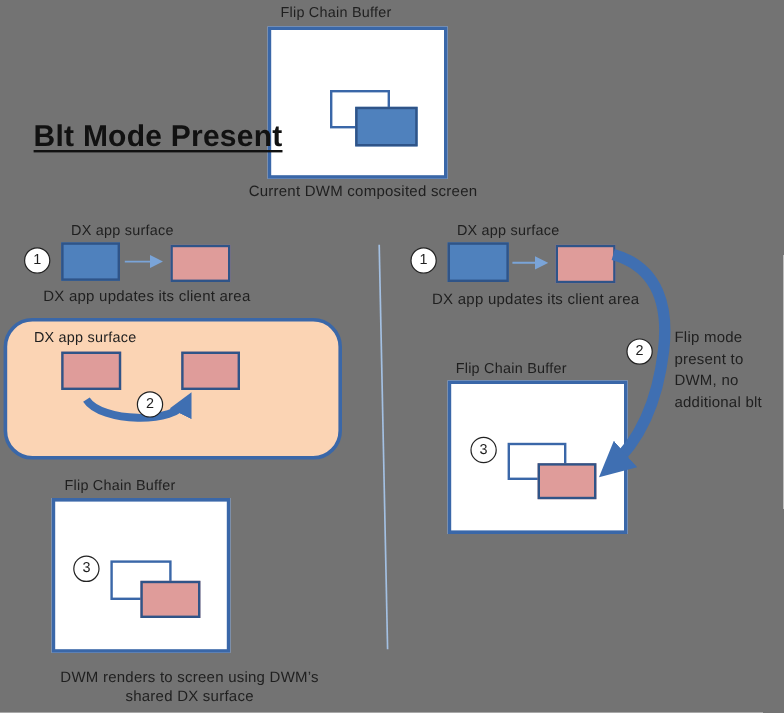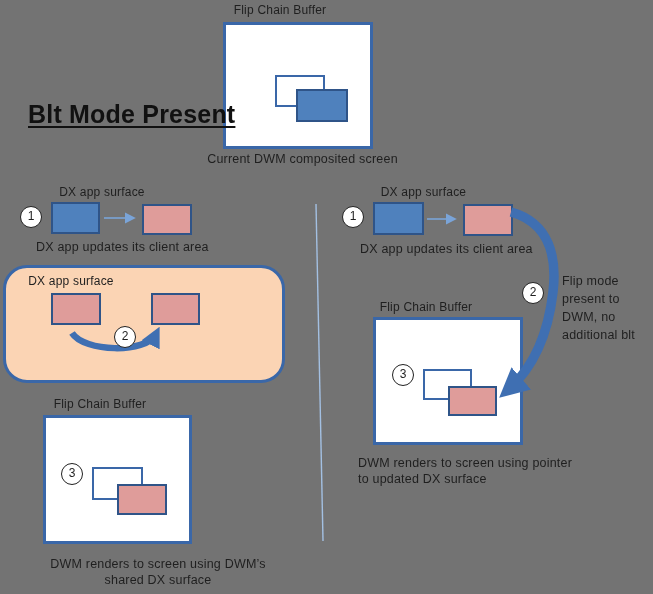--- a/index.html
+++ b/index.html
@@ -68,21 +68,20 @@
     <div class="rect blue" style="left:373px;top:202px;width:51px;height:33px;"></div>
     <div class="rect pink" style="left:463px;top:204px;width:50px;height:32px;"></div>
     <div class="abs cap" style="left:360px;top:241px;">DX app updates its client area</div>
 
     <div class="abs cap" style="left:562px;top:272px;width:92px;line-height:18px;">Flip mode present to DWM, no additional blt</div>
 
     <div class="abs lbl ctr" style="left:374px;top:300px;width:104px;">Flip Chain Buffer</div>
     <div class="box" style="left:373px;top:317px;width:150px;height:128px;"></div>
     <div class="rect white" style="left:423px;top:369px;width:49px;height:31px;"></div>
     <div class="rect pink" style="left:448px;top:386px;width:49px;height:30px;"></div>
-    <div class="abs cap" style="left:358px;top:455px;width:225px;">DWM renders to screen using pointer to updated DX surface</div>
   </div>
 
   <svg class="overlay" width="653" height="594" viewBox="0 0 653 594">
     <defs>
       <marker id="mthin" viewBox="0 0 6 6" markerWidth="7" markerHeight="7" refX="4.5" refY="3" orient="auto">
         <path d="M0,0 L6,3 L0,6 z" fill="#7AA4D8"></path>
       </marker>
       <marker id="mthick" viewBox="0 0 6 6" markerWidth="3.1" markerHeight="3.1" refX="3.6" refY="3" orient="auto">
         <path d="M0,0 L6,3 L0,6 z" fill="#3F6FB2"></path>
       </marker>

